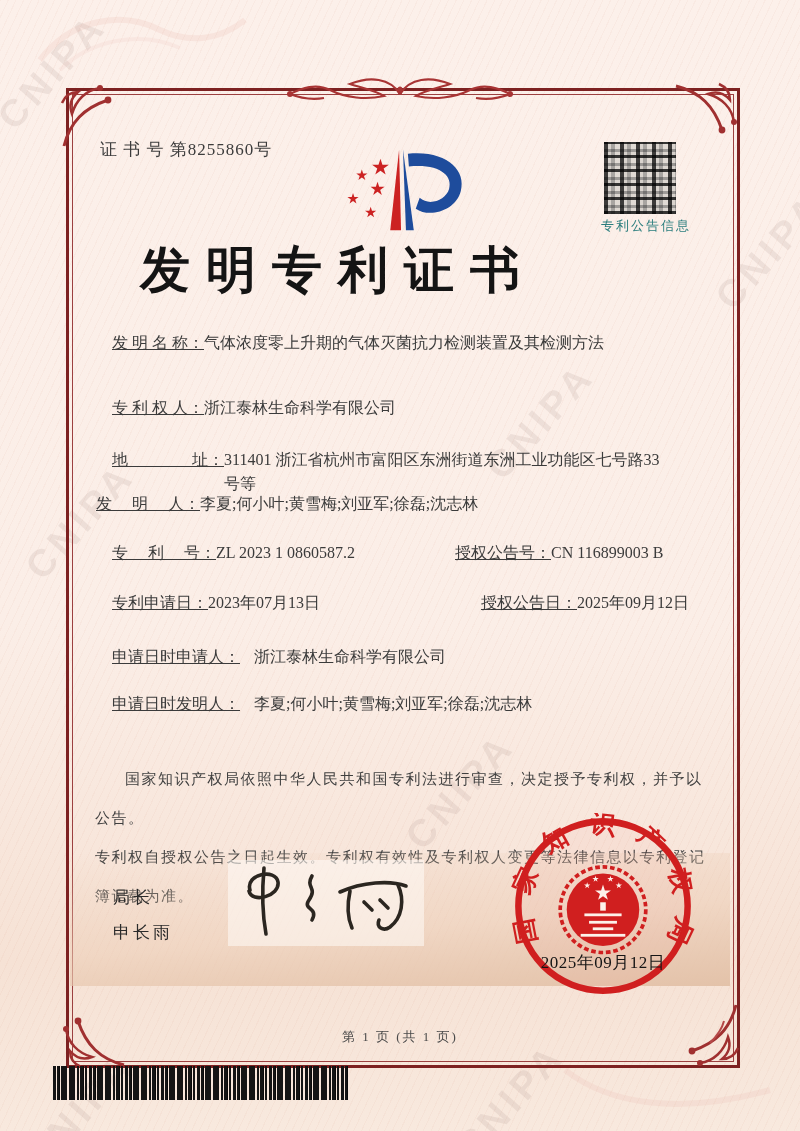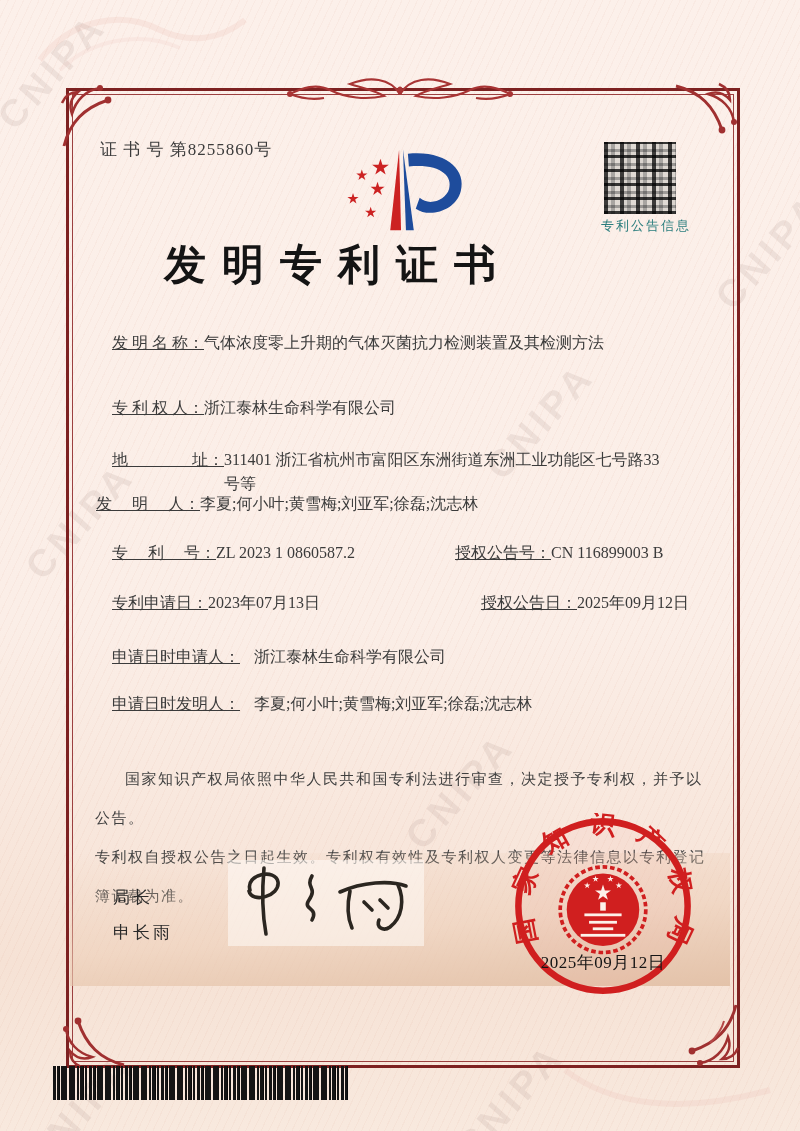--- a/index.html
+++ b/index.html
@@ -37,21 +37,21 @@
   .qr{position:absolute;left:604px;top:142px;width:72px;height:72px;
       background-color:#e9e6e3;
       background-image:
         repeating-linear-gradient(0deg,rgba(25,25,25,.85) 0 3px,rgba(244,242,240,.9) 3px 6px,rgba(110,110,110,.55) 6px 9px,rgba(250,248,246,.95) 9px 14px),
         repeating-linear-gradient(90deg,rgba(20,20,20,.8) 0 4px,rgba(240,238,236,.85) 4px 7px,rgba(120,120,120,.5) 7px 11px,rgba(250,248,246,.9) 11px 16px);
       background-blend-mode:multiply;filter:blur(.5px);}
   .qr-caption{position:absolute;left:596px;top:217px;width:100px;font-size:13px;
       color:#2a7d7d;letter-spacing:2px;white-space:nowrap;text-align:center;}
 
   .title{position:absolute;left:0;top:237px;width:660px;text-align:center;
-         font-size:42px;font-weight:bold;color:#141414;letter-spacing:16px;text-indent:16px;}
+         font-size:50px;font-weight:bold;color:#141414;letter-spacing:16px;text-indent:16px;}
 
   .row{position:absolute;display:flex;font-size:16px;color:#3b3b3b;line-height:24px;}
   .row .lbl{flex:0 0 auto;white-space:nowrap;text-decoration:underline;}
   .row .val{white-space:normal;}
   .r-name{left:112px;top:331px;width:580px;}
   .r-patentee{left:112px;top:396px;width:580px;}
   .r-address{left:112px;top:448px;width:560px;}
   .r-inventors{left:96px;top:492px;width:580px;}
   .r-patno{left:112px;top:541px;}
   .r-grantno{left:455px;top:541px;}
@@ -257,15 +257,16 @@
         <rect x="97" y="96" width="6" height="9"></rect>
         <rect x="80" y="108" width="40" height="3"></rect>
         <rect x="85" y="116" width="30" height="3"></rect>
         <rect x="89" y="123" width="22" height="3"></rect>
         <rect x="76" y="130" width="48" height="3"></rect>
       </g>
     </g>
   </svg>
   <div class="seal-date">2025年09月12日</div>
 
+  <div class="page-info">第 1 页 (共 1 页)</div>
   <div class="barcode"></div>
 
 </div>
 
 </body></html>

